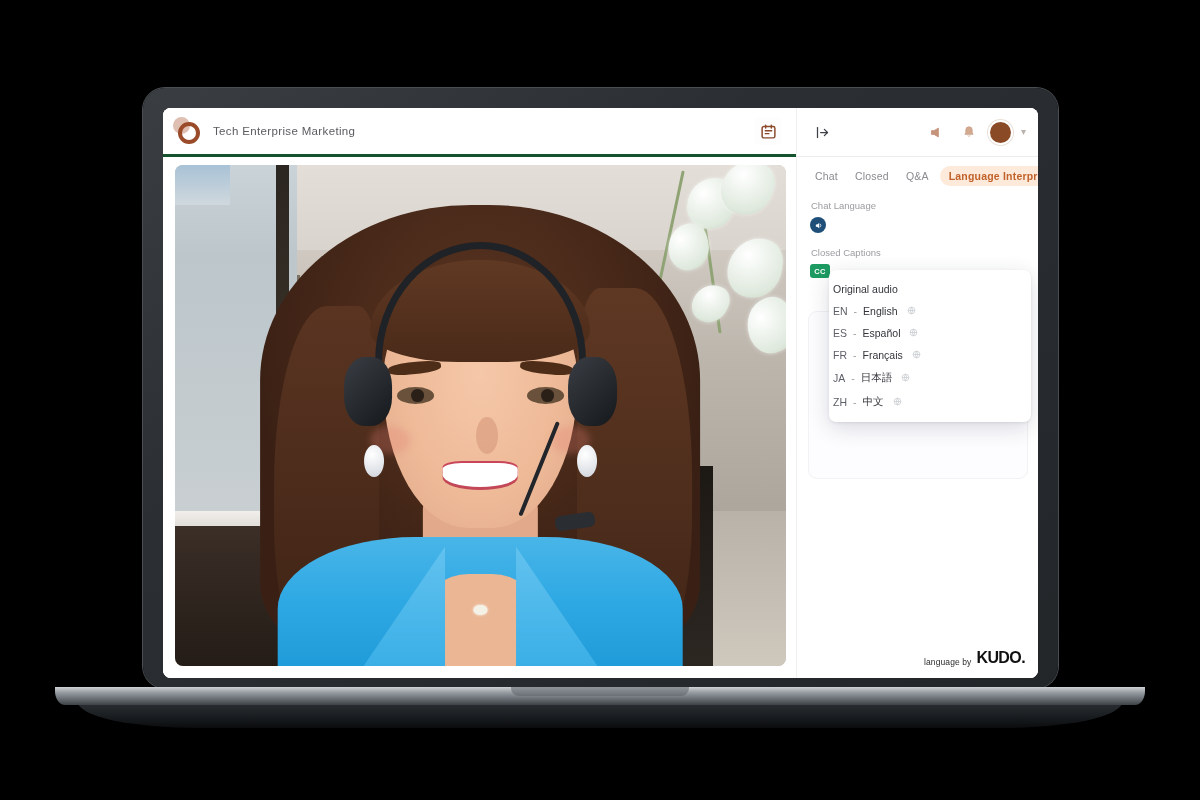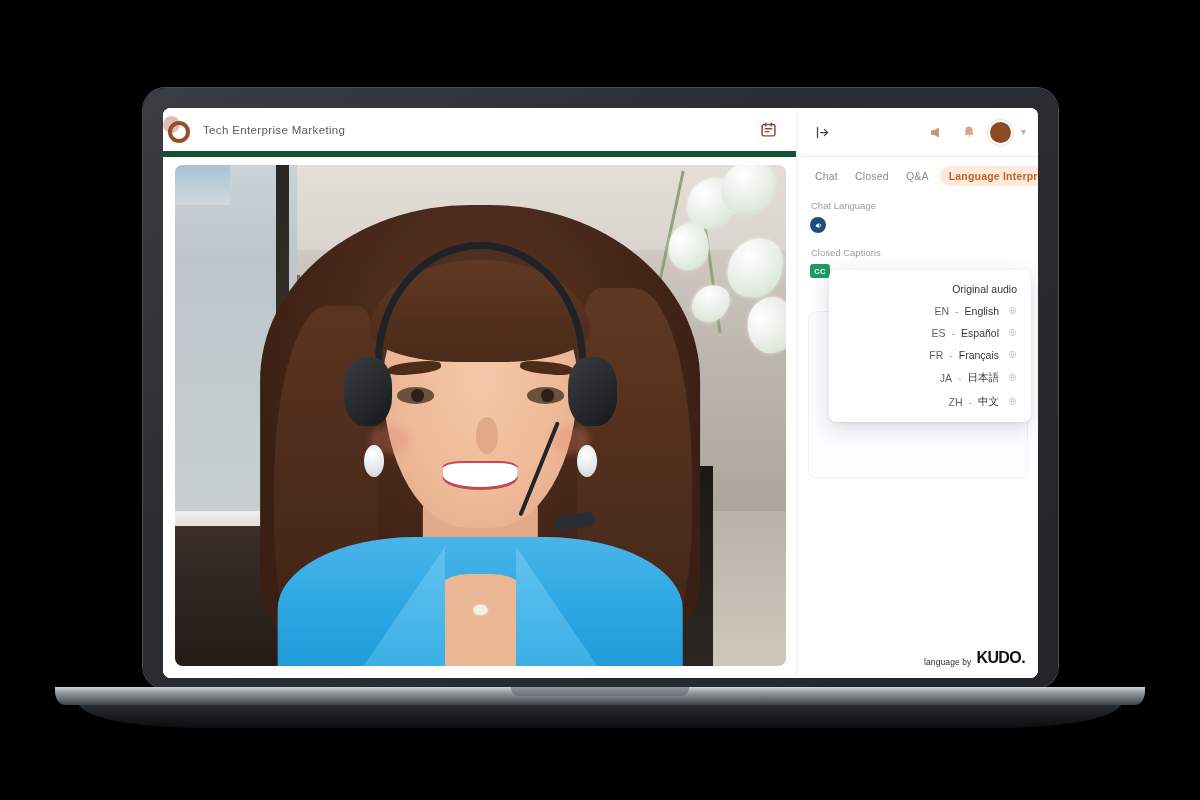--- a/index.html
+++ b/index.html
@@ -54,22 +54,22 @@
 
   
   .app { position:absolute; inset:0; display:flex; background:#fff; }
 
   
   .left-col { width: 633px; display:flex; flex-direction:column; background:#fff; }
 
   .topbar {
     height: 49px; flex:0 0 49px;
     display:flex; align-items:center;
-    padding: 0 14px 0 0;
-    border-bottom: 6px solid #14532d;
+    padding: 0 14px 0 10px;
+    border-bottom: 3px solid #14532d;
     background:#fff;
   }
   .brand { display:flex; align-items:center; gap:12px; }
   .brand-logo { width: 28px; height: 28px; position:relative; }
   .brand-logo .dot {
     position:absolute; left:0; top:0; width:17px; height:17px;
     border-radius:50%; background:#d8b4a4; opacity:.85;
   }
   .brand-logo .ring {
     position:absolute; left:5px; top:5px; width:22px; height:22px;
@@ -237,21 +237,21 @@
     position:absolute; left:11px; top:119px; width:220px; height:168px;
     border:1px solid #f1f2f5; border-radius:9px; background:#fdfdff;
   }
 
   .dropdown {
     position:absolute; left:32px; top:78px; width:202px;
     background:#fff; border-radius:7px;
     box-shadow: 0 6px 22px rgba(30,35,60,.16), 0 1px 3px rgba(30,35,60,.10);
     padding:8px 0 8px 0; z-index:20;
   }
-  .opt { display:flex; align-items:center; gap:6px; padding:5px 14px; font-size:10.5px; color:#33353b;justify-content:flex-end; }
+  .opt { display:flex; align-items:center; gap:6px; padding:5px 4px; font-size:10.5px; color:#33353b; }
   .opt .code { color:#5c5f67; }
   .opt .dash { color:#9a9da4; }
   .opt .globe { margin-left:3px; opacity:.55; }
 
   .powered {
     position:absolute; right:13px; bottom:11px;
     display:flex; align-items:flex-end; gap:5px;
   }
   .powered .pb { font-size:8.5px; color:#2b2b2b; letter-spacing:.1px; }
   .powered .kudo { font-size:16px; font-weight:bold; color:#111; letter-spacing:-.6px; }

